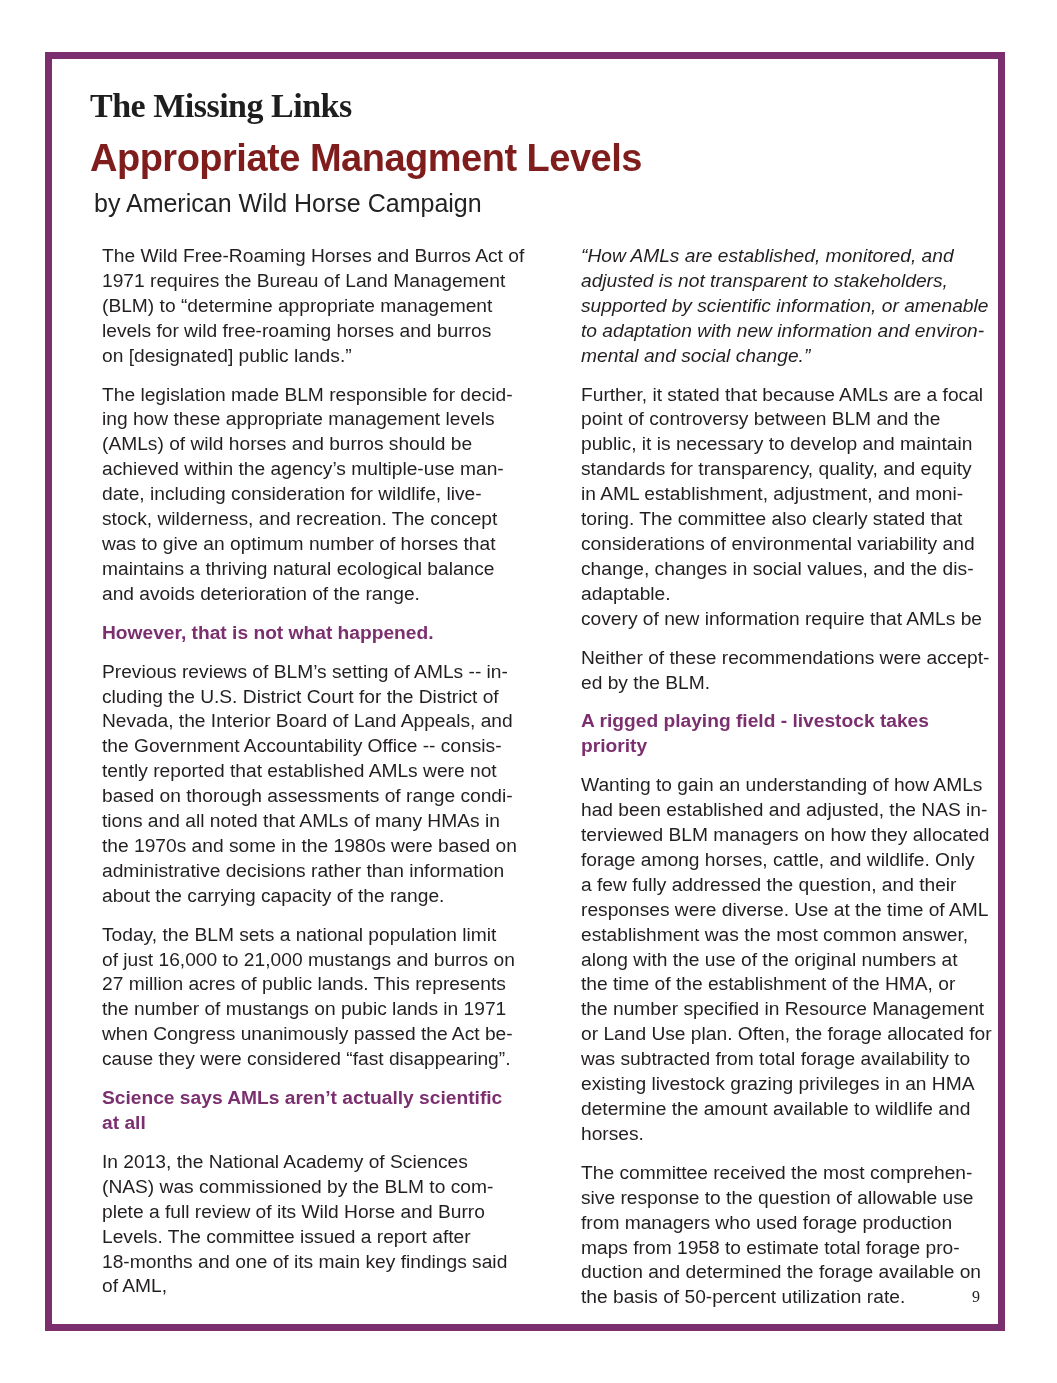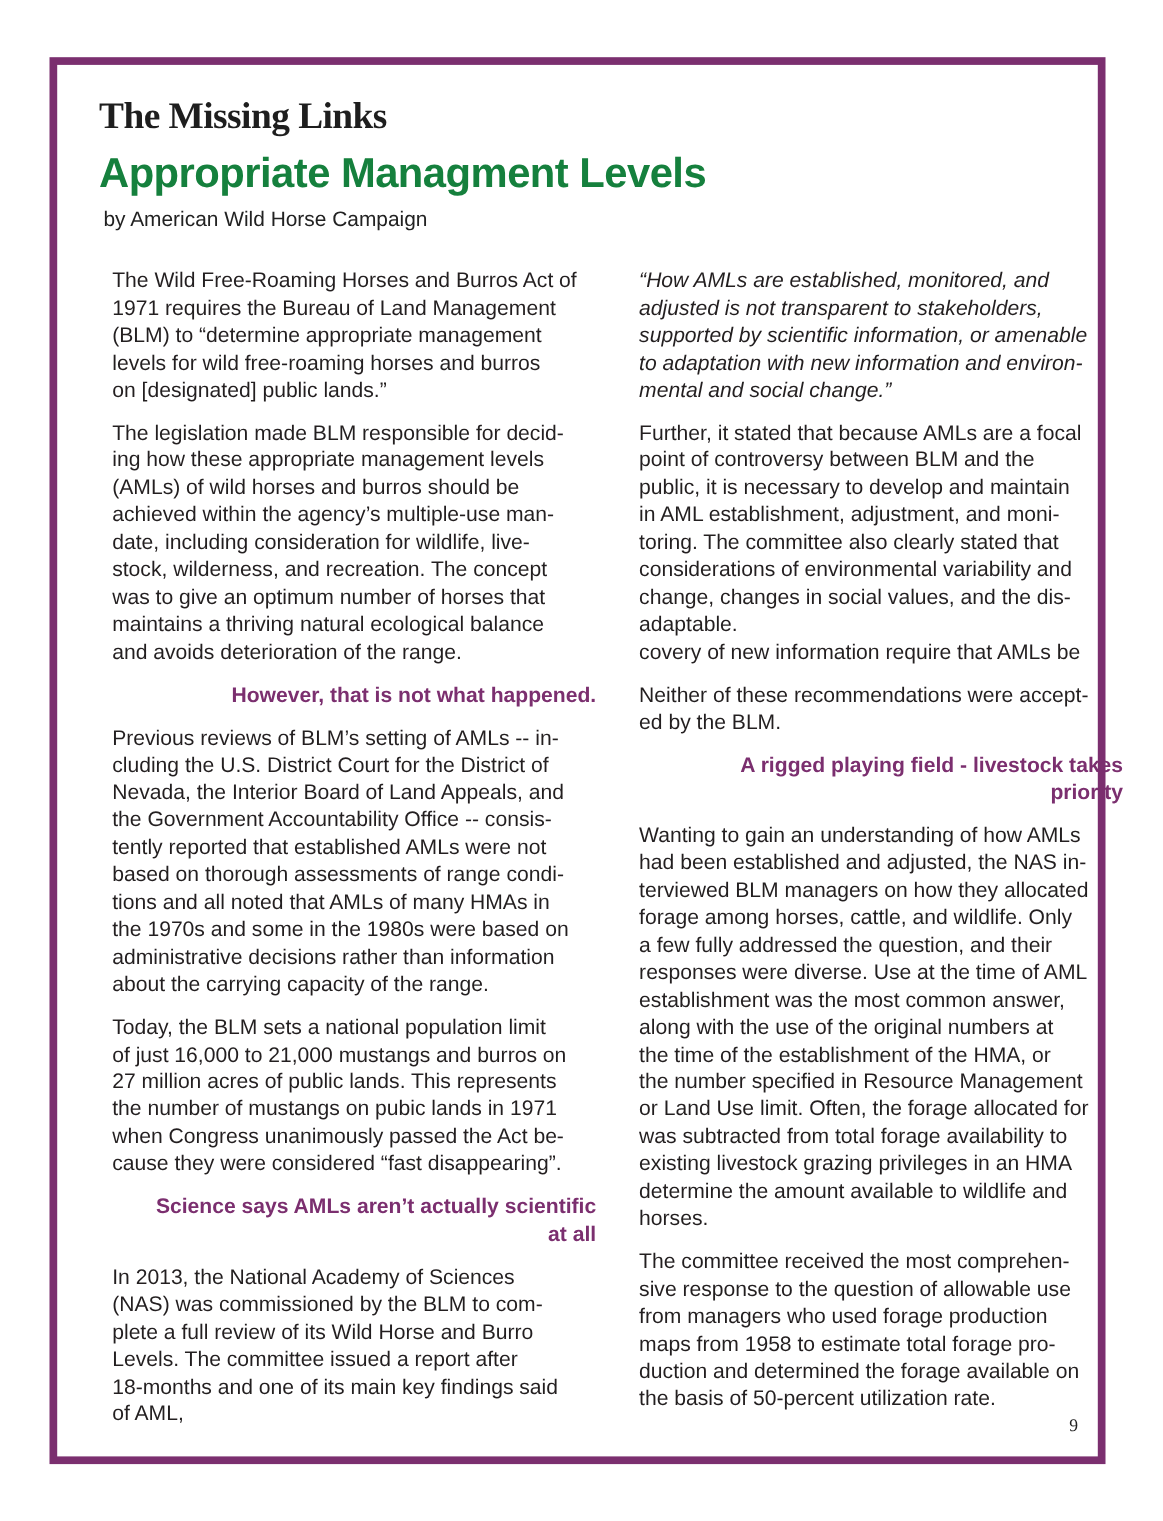--- a/index.html
+++ b/index.html
@@ -13,42 +13,42 @@
     }
     .title-1 {
       position: absolute; left: 38px; top: 28px;
       font-family: Liberation Serif, serif; font-weight: bold;
       font-size: 34px; color: #1e1e1e; letter-spacing: -0.5px; margin: 0;
       white-space: nowrap;
     }
     .title-2 {
       position: absolute; left: 38px; top: 78px;
       font-family: "Liberation Sans", sans-serif; font-weight: bold;
-      font-size: 38px; color: #15803d; letter-spacing: -0.5px; margin: 0;
+      font-size: 38px; color: #7f1d1d; letter-spacing: -0.5px; margin: 0;
       white-space: nowrap;
     }
     .byline {
       position: absolute; left: 42px; top: 130px;
       font-family: "Liberation Sans", sans-serif;
-      font-size: 19px; color: #222222; margin: 0; white-space: nowrap;
+      font-size: 25px; color: #222222; margin: 0; white-space: nowrap;
     }
     .col {
       position: absolute; top: 185px;
       font-family: "Liberation Sans", sans-serif;
       font-size: 19.2px; line-height: 24.9px; color: #231f20;
     }
     .col-left { left: 50px; width: 440px; }
     .col-right { left: 529px; width: 440px; }
     .col p { margin: 0 0 14px 0; }
     .col p .ln { display: block; white-space: nowrap; }
     .col h3 {
       margin: 0 0 14px 0; font-size: 19.2px; line-height: 24.9px;
       font-weight: bold; color: #7b2f6f;
     }
-    .col h3 .ln { display: block; white-space: nowrap; text-align: right; }
+    .col h3 .ln { display: block; white-space: nowrap; }
     .quote { font-style: italic; }
     .page-number {
       position: absolute; right: 18px; bottom: 18px;
       font-family: "Liberation Serif", serif; font-size: 16px; color: #222;
     }
   </style>
 </head>
 <body>
 
 <div class="frame">
@@ -117,20 +117,21 @@
         <span class="ln">“How AMLs are established, monitored, and</span>
         <span class="ln">adjusted is not transparent to stakeholders,</span>
         <span class="ln">supported by scientific information, or amenable</span>
         <span class="ln">to adaptation with new information and environ-</span>
         <span class="ln">mental and social change.”</span>
       </p>
     <p>
         <span class="ln">Further, it stated that because AMLs are a focal</span>
         <span class="ln">point of controversy between BLM and the</span>
         <span class="ln">public, it is necessary to develop and maintain</span>
+        <span class="ln">standards for transparency, quality, and equity</span>
         <span class="ln">in AML establishment, adjustment, and moni-</span>
         <span class="ln">toring. The committee also clearly stated that</span>
         <span class="ln">considerations of environmental variability and</span>
         <span class="ln">change, changes in social values, and the dis-</span>
         <span class="ln">adaptable.</span>
         <span class="ln">covery of new information require that AMLs be</span>
       </p>
     <p>
         <span class="ln">Neither of these recommendations were accept-</span>
         <span class="ln">ed by the BLM.</span>
@@ -143,21 +144,21 @@
         <span class="ln">Wanting to gain an understanding of how AMLs</span>
         <span class="ln">had been established and adjusted, the NAS in-</span>
         <span class="ln">terviewed BLM managers on how they allocated</span>
         <span class="ln">forage among horses, cattle, and wildlife. Only</span>
         <span class="ln">a few fully addressed the question, and their</span>
         <span class="ln">responses were diverse. Use at the time of AML</span>
         <span class="ln">establishment was the most common answer,</span>
         <span class="ln">along with the use of the original numbers at</span>
         <span class="ln">the time of the establishment of the HMA, or</span>
         <span class="ln">the number specified in Resource Management</span>
-        <span class="ln">or Land Use limit. Often, the forage allocated for</span>
+        <span class="ln">or Land Use plan. Often, the forage allocated for</span>
         <span class="ln">was subtracted from total forage availability to</span>
         <span class="ln">existing livestock grazing privileges in an HMA</span>
         <span class="ln">determine the amount available to wildlife and</span>
         <span class="ln">horses.</span>
       </p>
     <p>
         <span class="ln">The committee received the most comprehen-</span>
         <span class="ln">sive response to the question of allowable use</span>
         <span class="ln">from managers who used forage production</span>
         <span class="ln">maps from 1958 to estimate total forage pro-</span>

